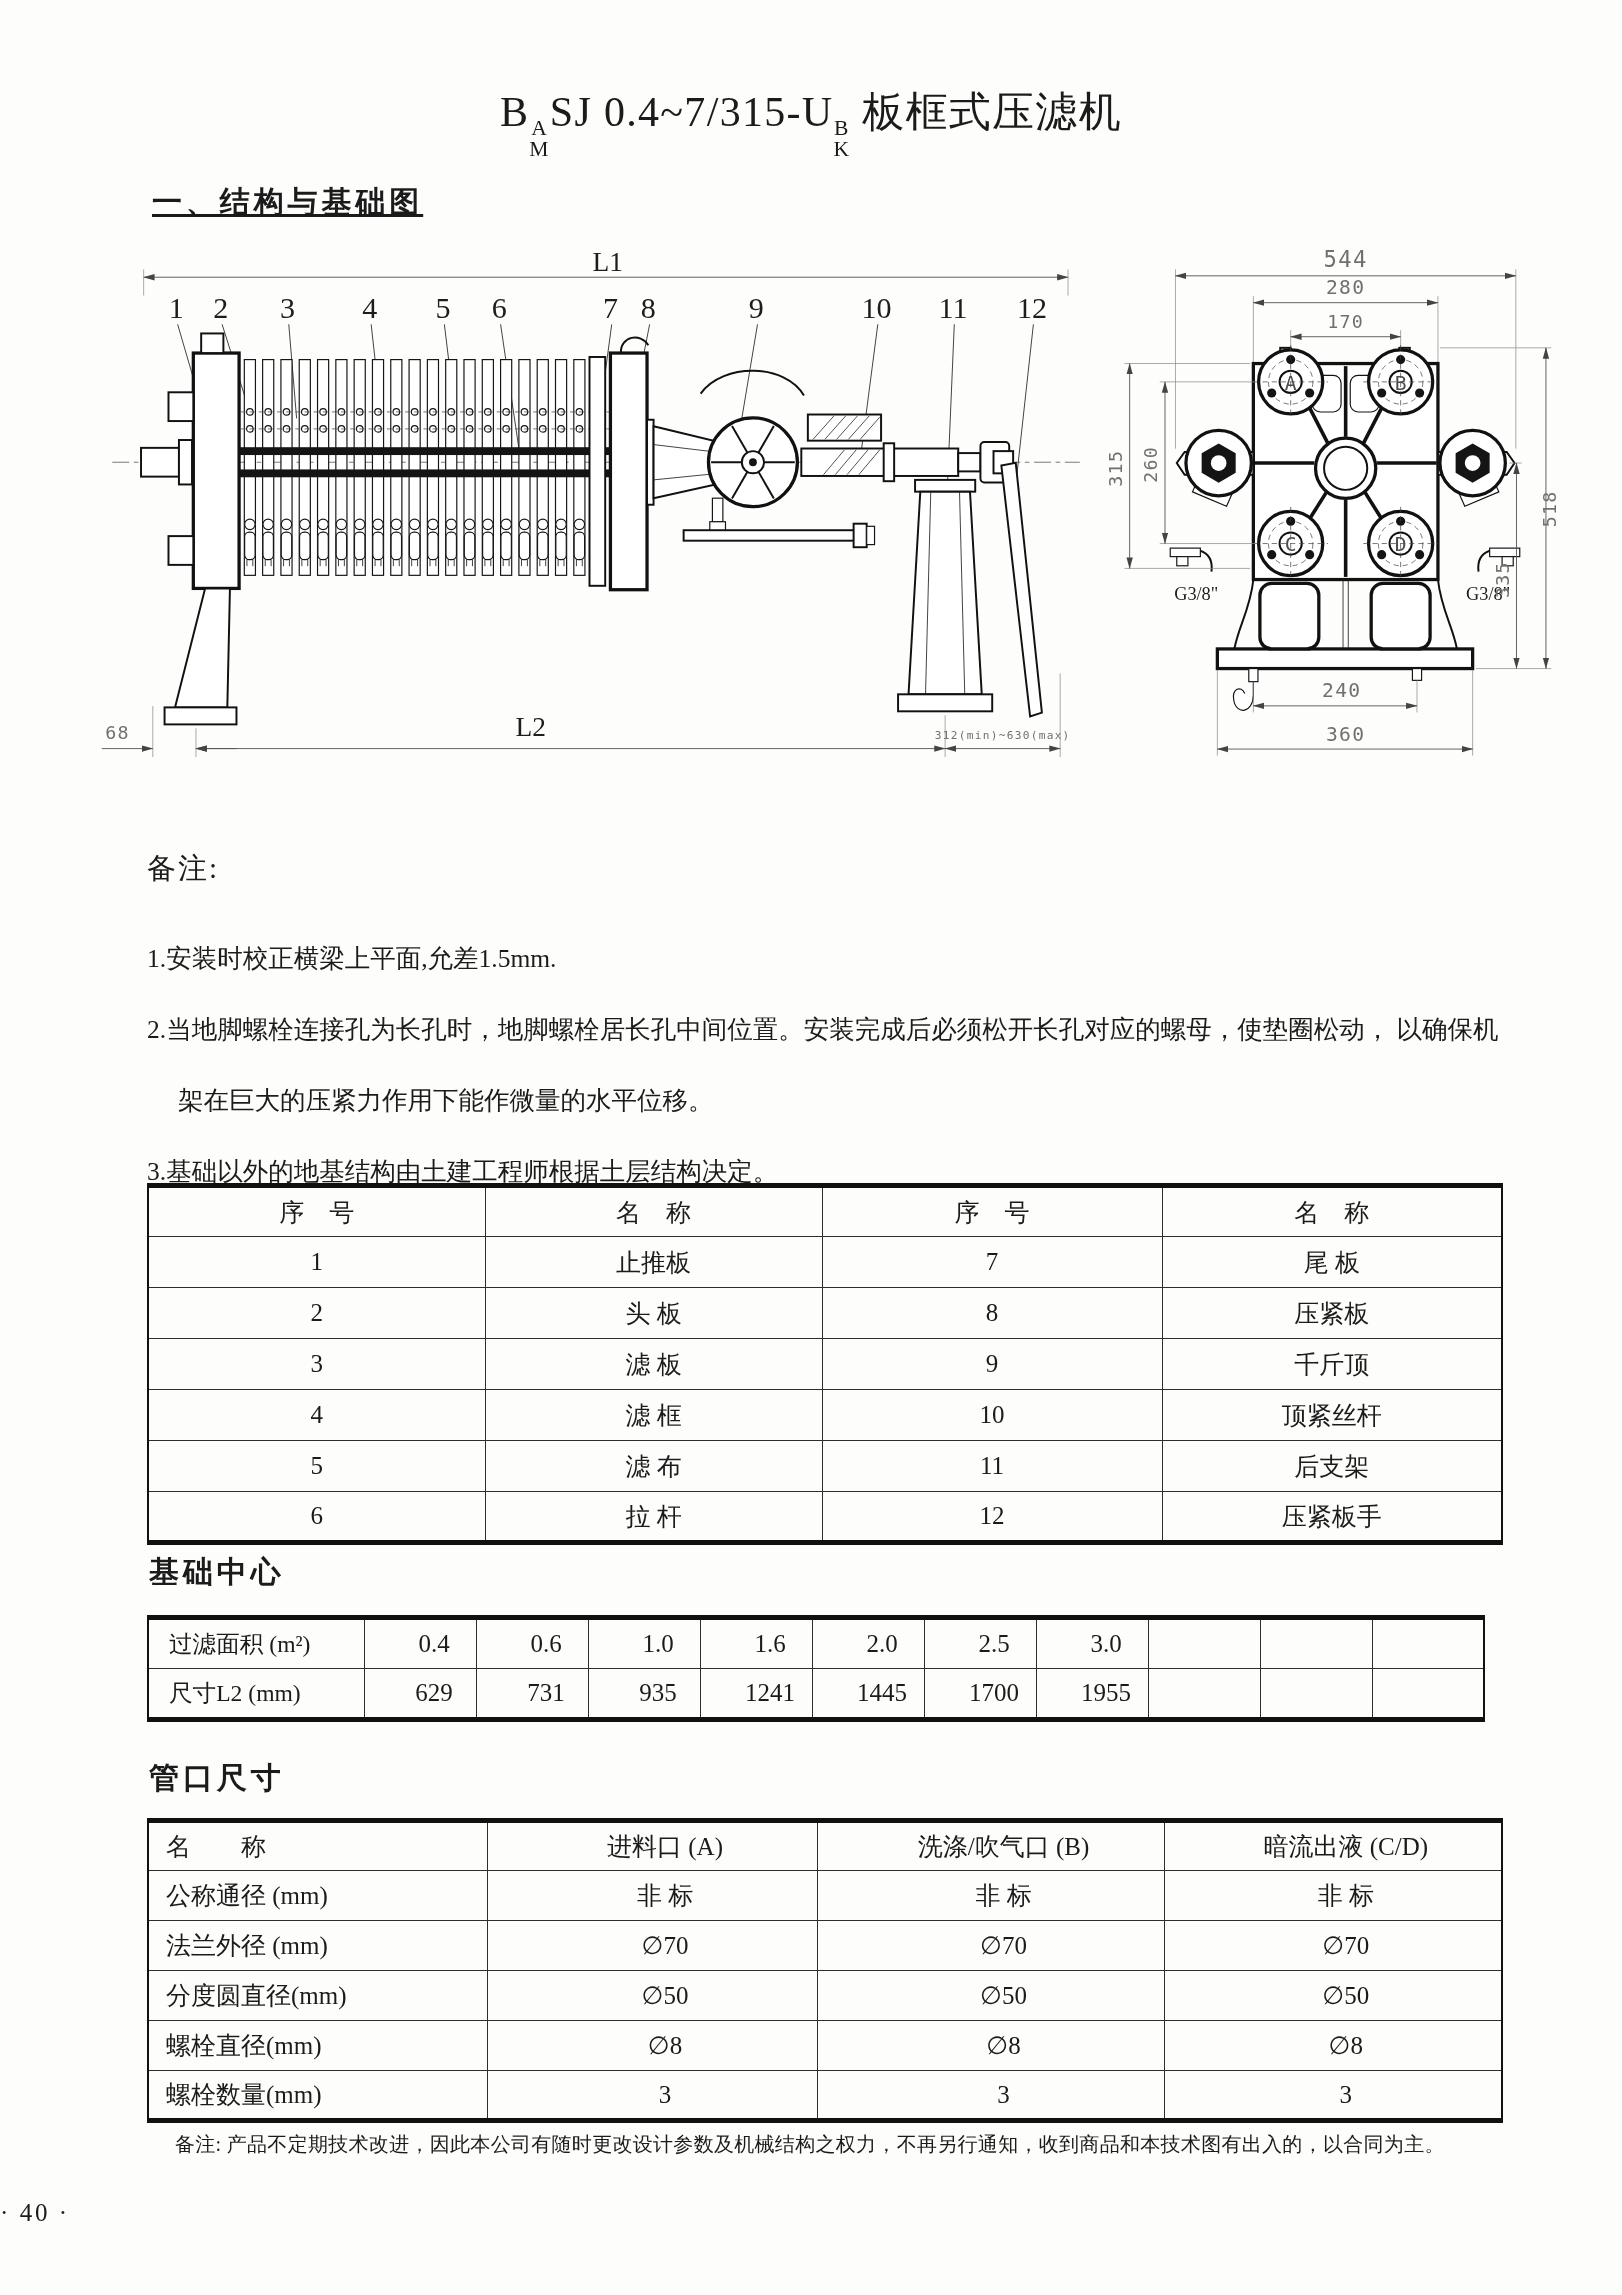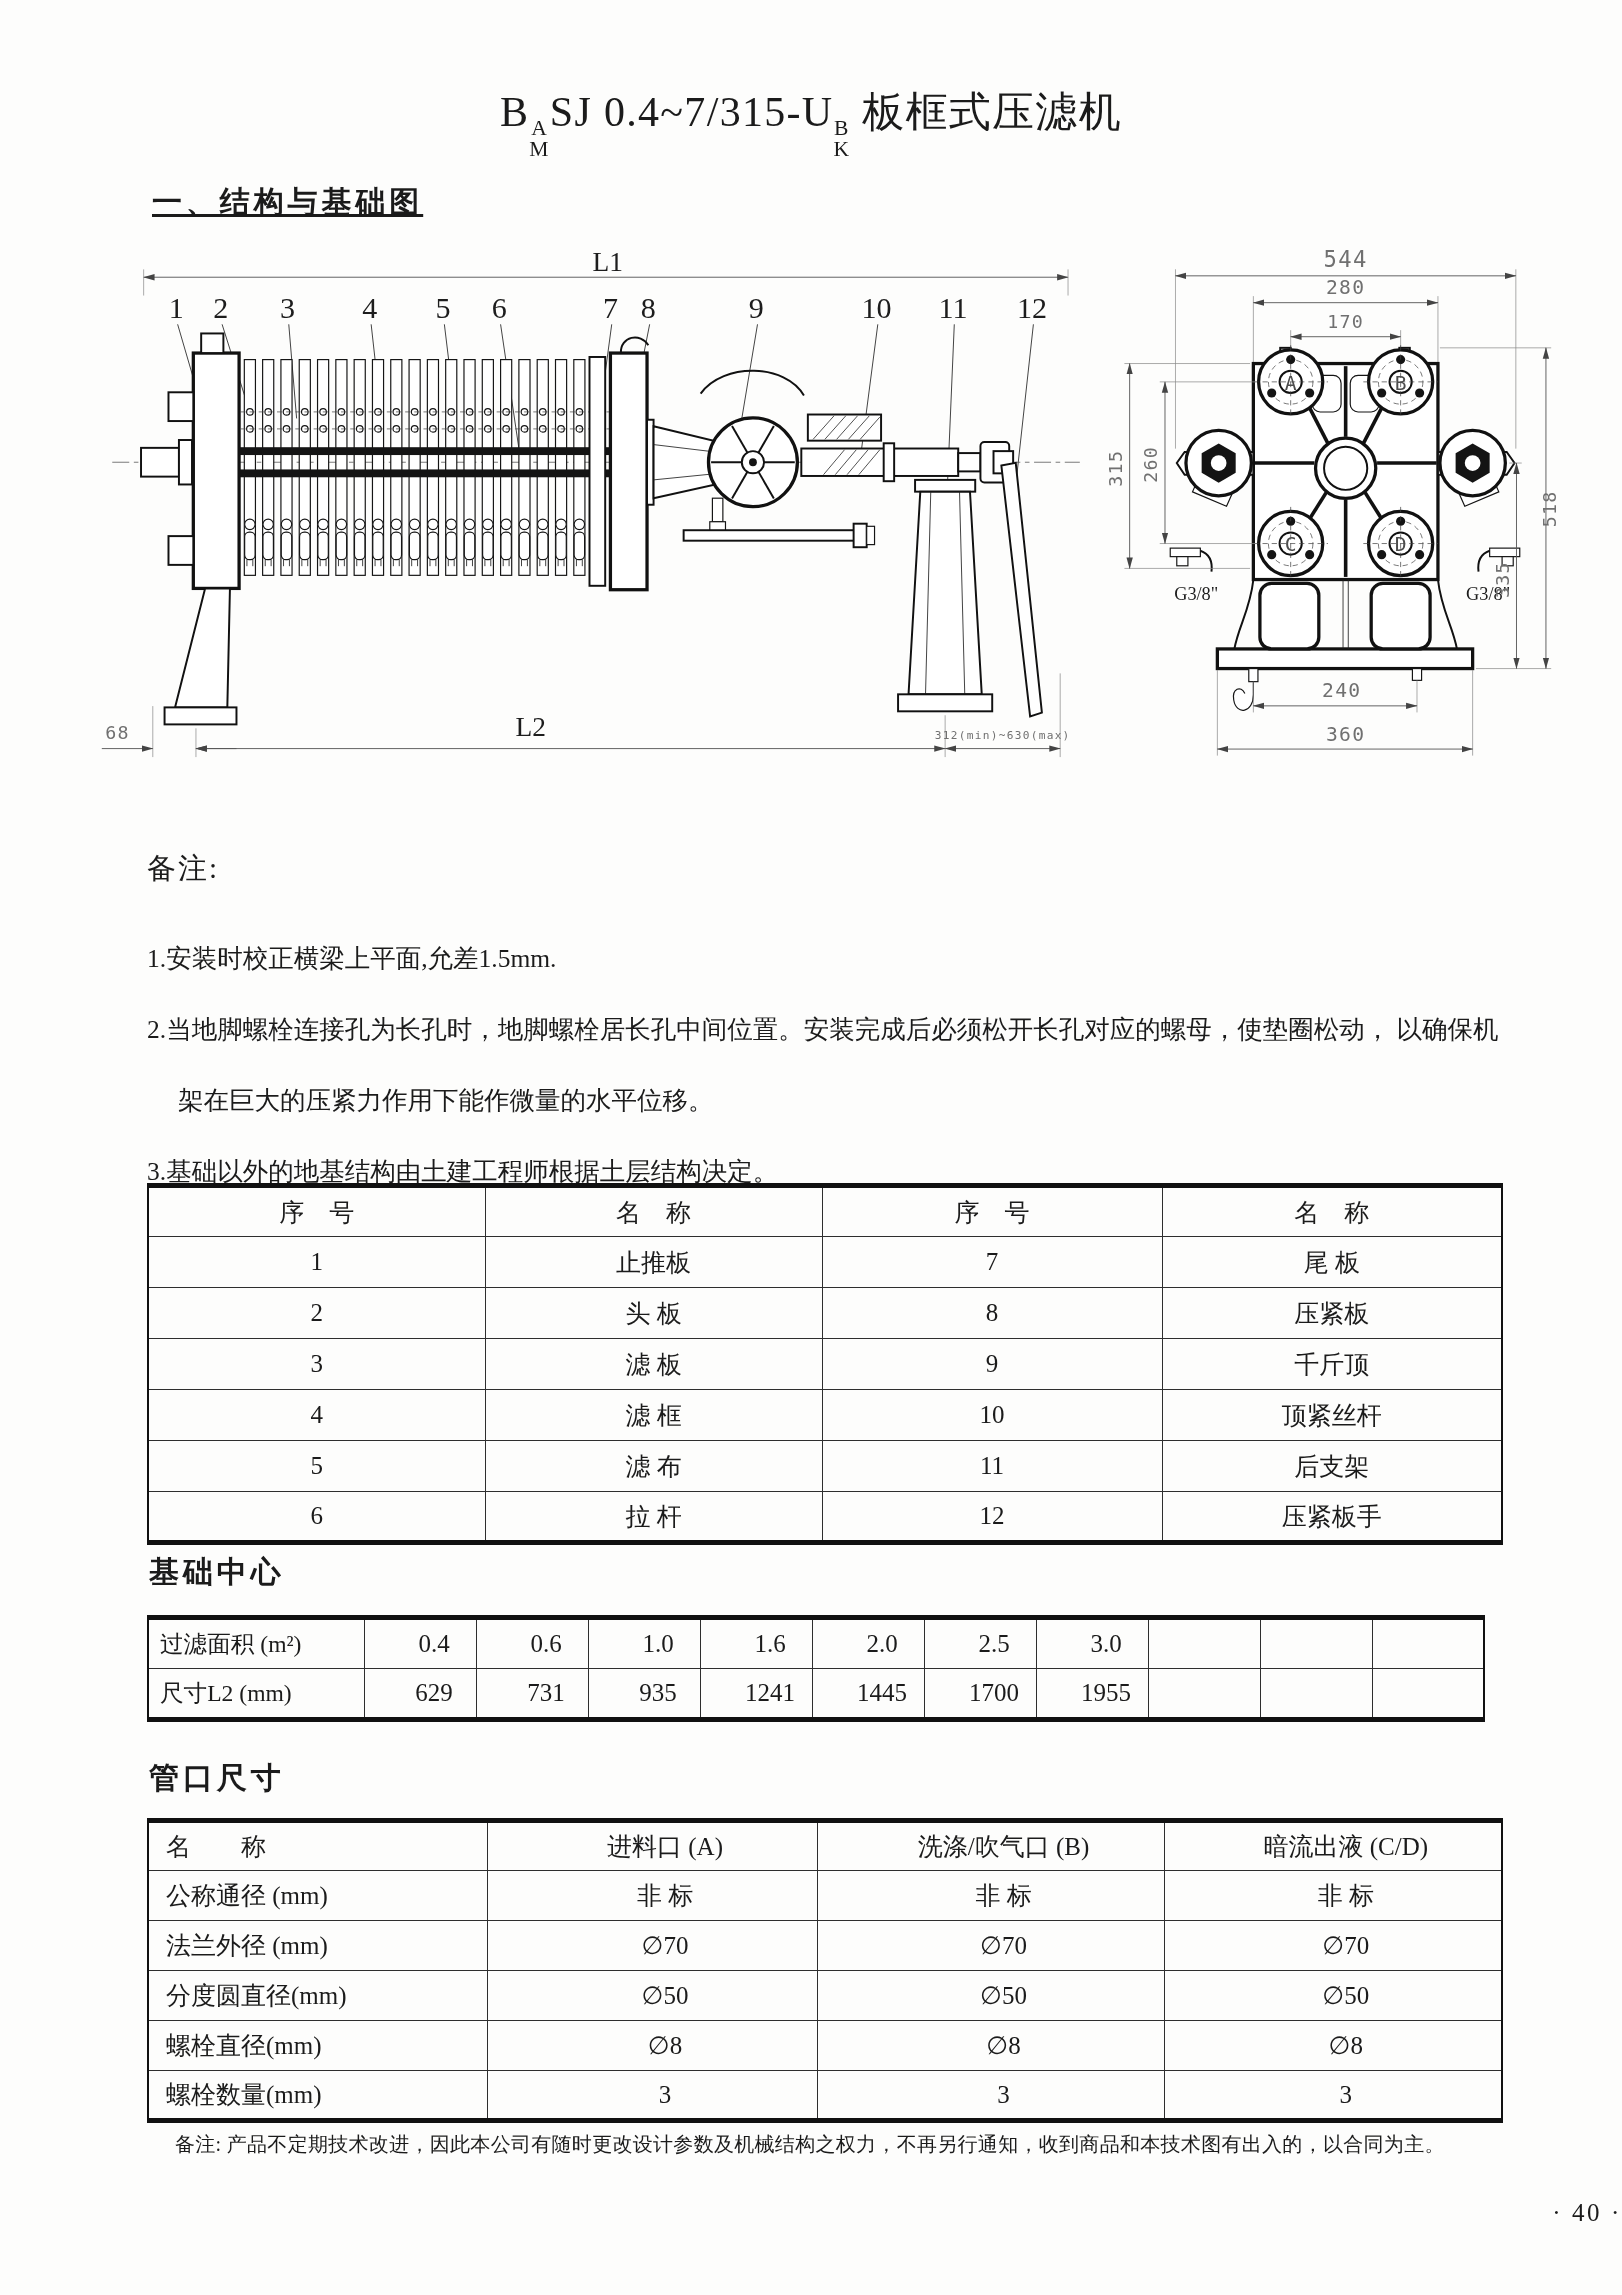--- a/index.html
+++ b/index.html
@@ -19,27 +19,27 @@
   .notes-heading { font-size:29px; font-weight:normal; margin-bottom:34px; letter-spacing:2px; }
   .note-item { font-size:25.5px; line-height:71px; padding-left:31px; text-indent:-31px; }
 
   table { border-collapse:collapse; table-layout:fixed; background:#fdfdfc; }
   table.tbl { border:2.6px solid #111; border-top-width:5.9px; border-bottom-width:5.9px; }
   .tbl td { border:1.3px solid #2e2e2e; text-align:center; font-size:25px; overflow:hidden; white-space:nowrap; }
   .parts-table { top:1168px; left:147px;margin-top:15px; }
   .parts-table td { height:51px; }
   .found-table { top:1615px; left:147px; }
   .found-table td { height:51px;padding-left:28px; }
-  .found-table td.lab { text-align:left; padding-left:11px; font-size:23.6px; }
+  .found-table td.lab { text-align:left; padding-left:20px; font-size:23.6px; }
   .pipe-table { top:1818px; left:147px; }
   .pipe-table td { height:50px;padding-left:26px; }
   .pipe-table td.lab { text-align:left; padding-left:17px; }
 
   .footer-note { top:2131px; left:147px; width:1368px; font-size:20px; letter-spacing:0.3px; white-space:nowrap;margin-left:28px; }
-  .page-num { top:2199px; left:0; width:100%; text-align:right; font-size:25px; letter-spacing:2.6px; }
+  .page-num { top:2199px; left:0; width:100%; text-align:left; font-size:25px; letter-spacing:2.6px; }
 
   svg { overflow:visible; }
   .oL { stroke:#111; stroke-width:5; fill:#fff; }
   .oM { stroke:#111; stroke-width:3; fill:#fff; }
   .oT { stroke:#151515; stroke-width:1.8; fill:#fff; }
   .ln  { stroke:#222; stroke-width:1.3; fill:none; }
   .lnM { stroke:#111; stroke-width:3; fill:none; }
   .fillk { fill:#141414; stroke:none; }
   .dim { stroke:#555; stroke-width:1.4; fill:none; }
   .ext { stroke:#8a8a8a; stroke-width:1.1; }

